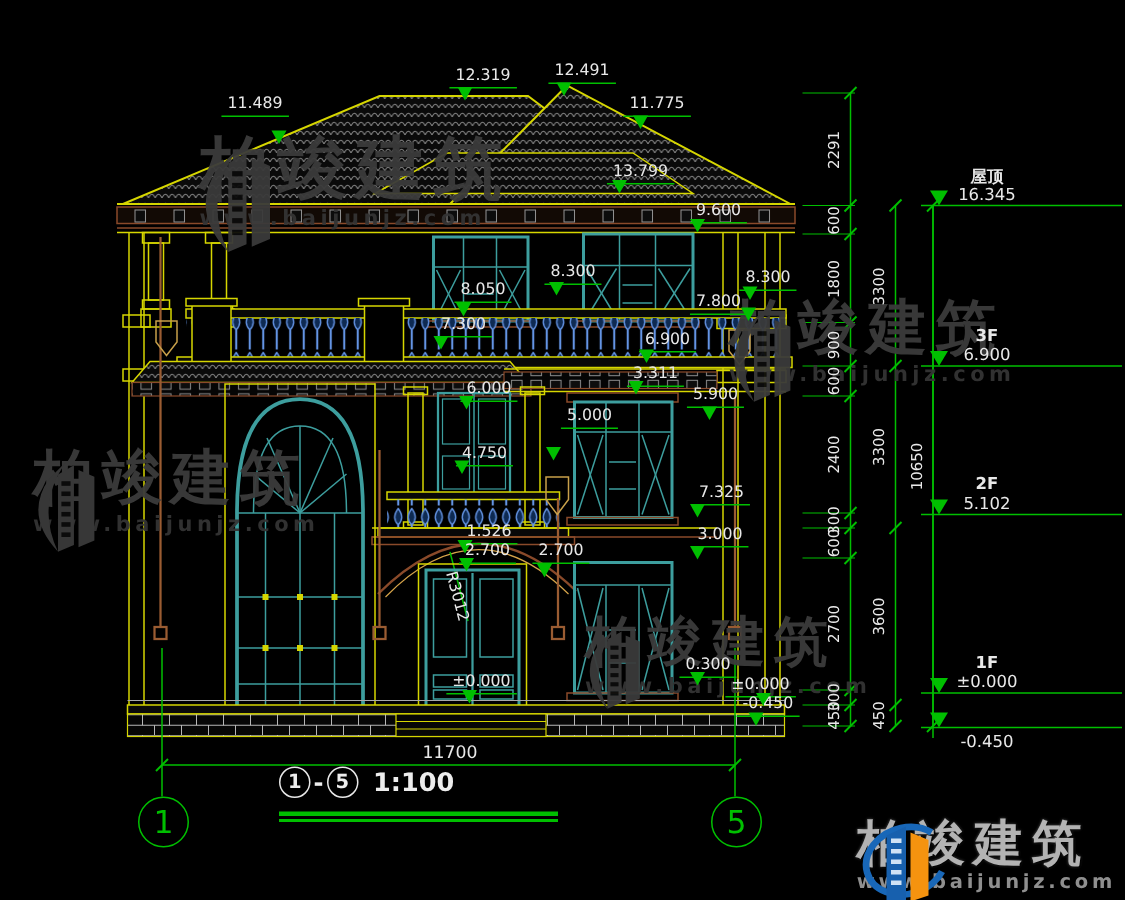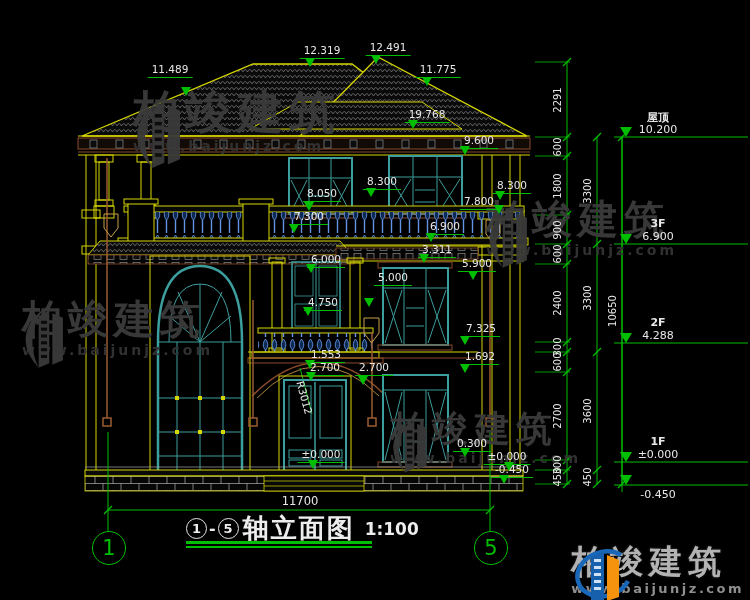--- a/index.html
+++ b/index.html
@@ -452,41 +452,41 @@
       <div class="dimv" style="left: 557px; top: 416px;">2700</div>
       <div class="dimv" style="left: 557px; top: 465px;">300</div>
       <div class="dimv" style="left: 557px; top: 477px;">450</div>
       <div class="dimv" style="left: 587px; top: 190.5px;">3300</div>
       <div class="dimv" style="left: 587px; top: 298px;">3300</div>
       <div class="dimv" style="left: 587px; top: 411px;">3600</div>
       <div class="dimv" style="left: 587px; top: 477px;">450</div>
       <div class="dimv" style="left: 612px; top: 310.5px;">10650</div>
       <div class="lvl-tri" style="left: 626px; top: 137px;"></div>
       <div class="lvl-name" style="left: 658px; top: 110px;">屋顶</div>
-      <div class="lvl-val" style="left: 658px; top: 123px;">10.200</div>
+      <div class="lvl-val" style="left: 658px; top: 123px;">16.345</div>
       <div class="lvl-tri" style="left: 626px; top: 244px;"></div>
       <div class="lvl-name" style="left: 658px; top: 217px;">3F</div>
       <div class="lvl-val" style="left: 658px; top: 230px;">6.900</div>
       <div class="lvl-tri" style="left: 626px; top: 343px;"></div>
       <div class="lvl-name" style="left: 658px; top: 316px;">2F</div>
-      <div class="lvl-val" style="left: 658px; top: 329px;">4.288</div>
+      <div class="lvl-val" style="left: 658px; top: 329px;">5.102</div>
       <div class="lvl-tri" style="left: 626px; top: 462px;"></div>
       <div class="lvl-name" style="left: 658px; top: 435px;">1F</div>
       <div class="lvl-val" style="left: 658px; top: 448px;">±0.000</div>
       <div class="lvl-tri" style="left: 626px; top: 485px;"></div>
       <div class="lvl-val" style="left: 658px; top: 488px;">-0.450</div>
       <div class="elv" style="left: 170px; top: 64px;">11.489</div>
       <div class="tri" style="left: 186px; top: 96px;"></div>
       <div class="elv" style="left: 322px; top: 45px;">12.319</div>
       <div class="tri" style="left: 310px; top: 67px;"></div>
       <div class="elv" style="left: 388px; top: 42px;">12.491</div>
       <div class="tri" style="left: 376px; top: 64px;"></div>
       <div class="elv" style="left: 438px; top: 64px;">11.775</div>
       <div class="tri" style="left: 427px; top: 86px;"></div>
-      <div class="elv" style="left: 427px; top: 109px;">19.768</div>
+      <div class="elv" style="left: 427px; top: 109px;">13.799</div>
       <div class="tri" style="left: 413px; top: 129px;"></div>
       <div class="elv" style="left: 479px; top: 135px;">9.600</div>
       <div class="tri" style="left: 465px; top: 155px;"></div>
       <div class="elv" style="left: 382px; top: 176px;">8.300</div>
       <div class="tri" style="left: 371px; top: 197px;"></div>
       <div class="elv" style="left: 512px; top: 180px;">8.300</div>
       <div class="tri" style="left: 500px; top: 200px;"></div>
       <div class="elv" style="left: 322px; top: 188px;">8.050</div>
       <div class="tri" style="left: 309px; top: 211px;"></div>
       <div class="elv" style="left: 479px; top: 196px; text-align: center;">7.800</div>
@@ -500,27 +500,27 @@
       <div class="elv" style="left: 326px; top: 254px;">6.000</div>
       <div class="tri" style="left: 311px; top: 273px;"></div>
       <div class="elv" style="left: 477px; top: 258px;">5.900</div>
       <div class="tri" style="left: 473px; top: 280px;"></div>
       <div class="elv" style="left: 393px; top: 272px;">5.000</div>
       <div class="tri" style="left: 369px; top: 307px;"></div>
       <div class="elv" style="left: 323px; top: 297px;">4.750</div>
       <div class="tri" style="left: 308px; top: 316px;"></div>
       <div class="elv" style="left: 481px; top: 323px;">7.325</div>
       <div class="tri" style="left: 465px; top: 345px;"></div>
-      <div class="elv" style="left: 326px; top: 349px;">1.553</div>
+      <div class="elv" style="left: 326px; top: 349px;">1.526</div>
       <div class="tri" style="left: 310px; top: 369px;"></div>
       <div class="elv" style="left: 325px; top: 362px;">2.700</div>
       <div class="tri" style="left: 311px; top: 381px;"></div>
       <div class="elv" style="left: 374px; top: 362px;">2.700</div>
       <div class="tri" style="left: 363px; top: 385px;"></div>
-      <div class="elv" style="left: 480px; top: 351px;">1.692</div>
+      <div class="elv" style="left: 480px; top: 351px;">3.000</div>
       <div class="tri" style="left: 465px; top: 373px;"></div>
       <div class="elv" style="left: 472px; top: 438px;">0.300</div>
       <div class="tri" style="left: 465px; top: 457px;"></div>
       <div class="elv" style="left: 321px; top: 449px;">±0.000</div>
       <div class="tri" style="left: 313px; top: 469px;"></div>
       <div class="elv" style="left: 507px; top: 451px;">±0.000</div>
       <div class="tri" style="left: 509px; top: 471px;"></div>
       <div class="elv" style="left: 512px; top: 464px;">-0.450</div>
       <div class="tri" style="left: 504px; top: 484px;"></div>
       <div class="elv rot" style="left: 304px; top: 376px;">R3012</div>
@@ -529,21 +529,20 @@
   <div id="deco-layer">
     <div class="dimtext" style="left:300px;top:494px;">11700</div>
 
     <div class="axis-bubble" style="left:92px;top:531px;">1</div>
     <div class="axis-bubble" style="left:474px;top:531px;">5</div>
 
     <div class="titleblock">
       <span class="tb-circle">1</span>
       <span class="tb-dash">-</span>
       <span class="tb-circle">5</span>
-      <span class="tb-name">轴立面图</span>
       <span class="tb-scale">1:100</span>
     </div>
     <div class="tb-underline" style="top:541px;"></div>
     <div class="tb-underline" style="top:545.5px;"></div>
 
     <div class="logo">
       <svg width="62" height="66" viewBox="0 0 62 66">
         <path d="M50 10 A27 22 -18 1 0 57 36" stroke="#1867b8" stroke-width="4.5" fill="none"></path>
         <polygon points="20,12 33,6 33,56 20,60" fill="#1760ae"></polygon>
         <polygon points="36,10 48,15 48,52 36,56" fill="#f5930f"></polygon>

